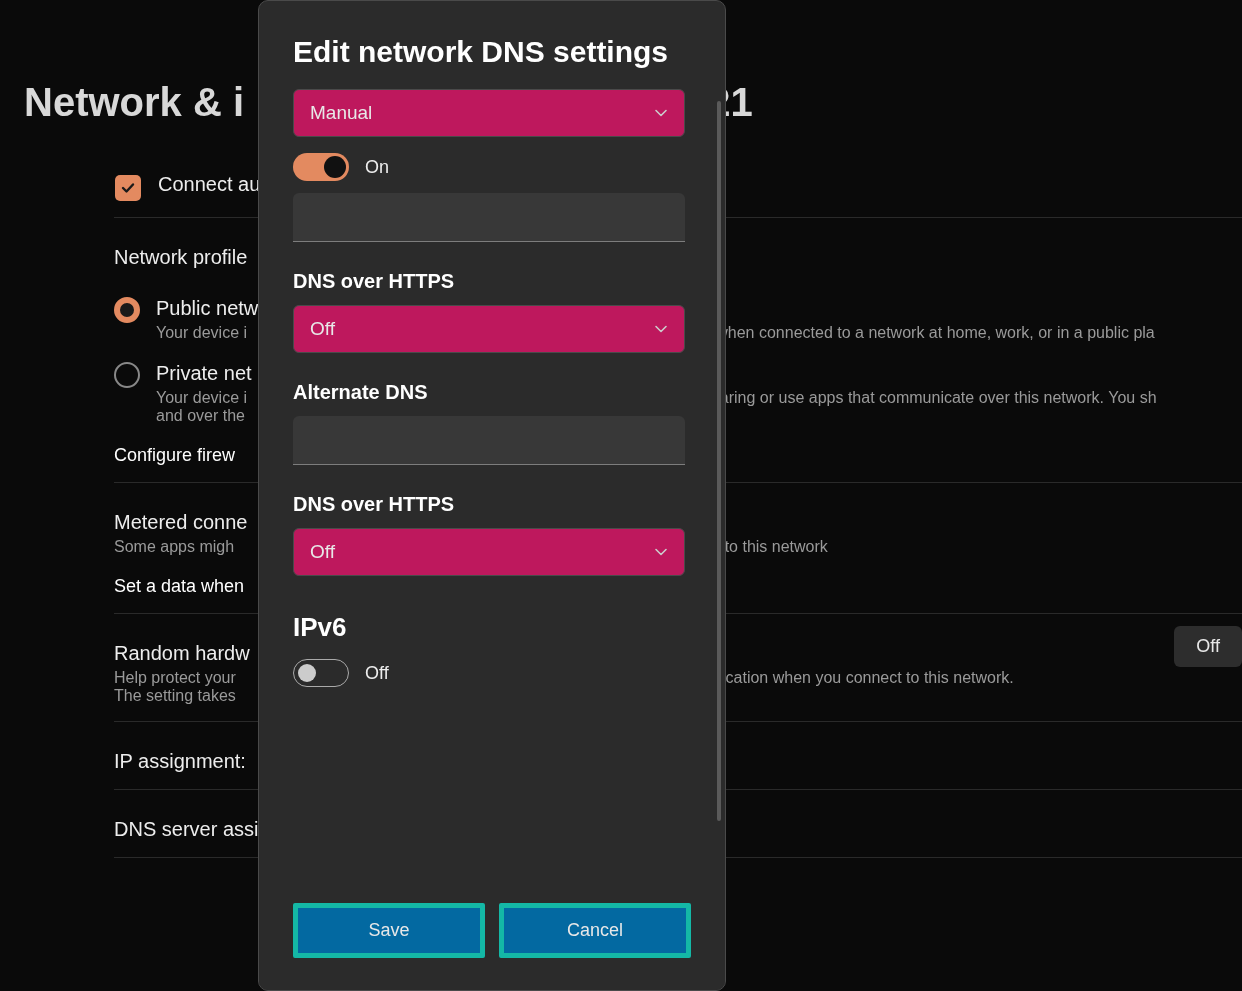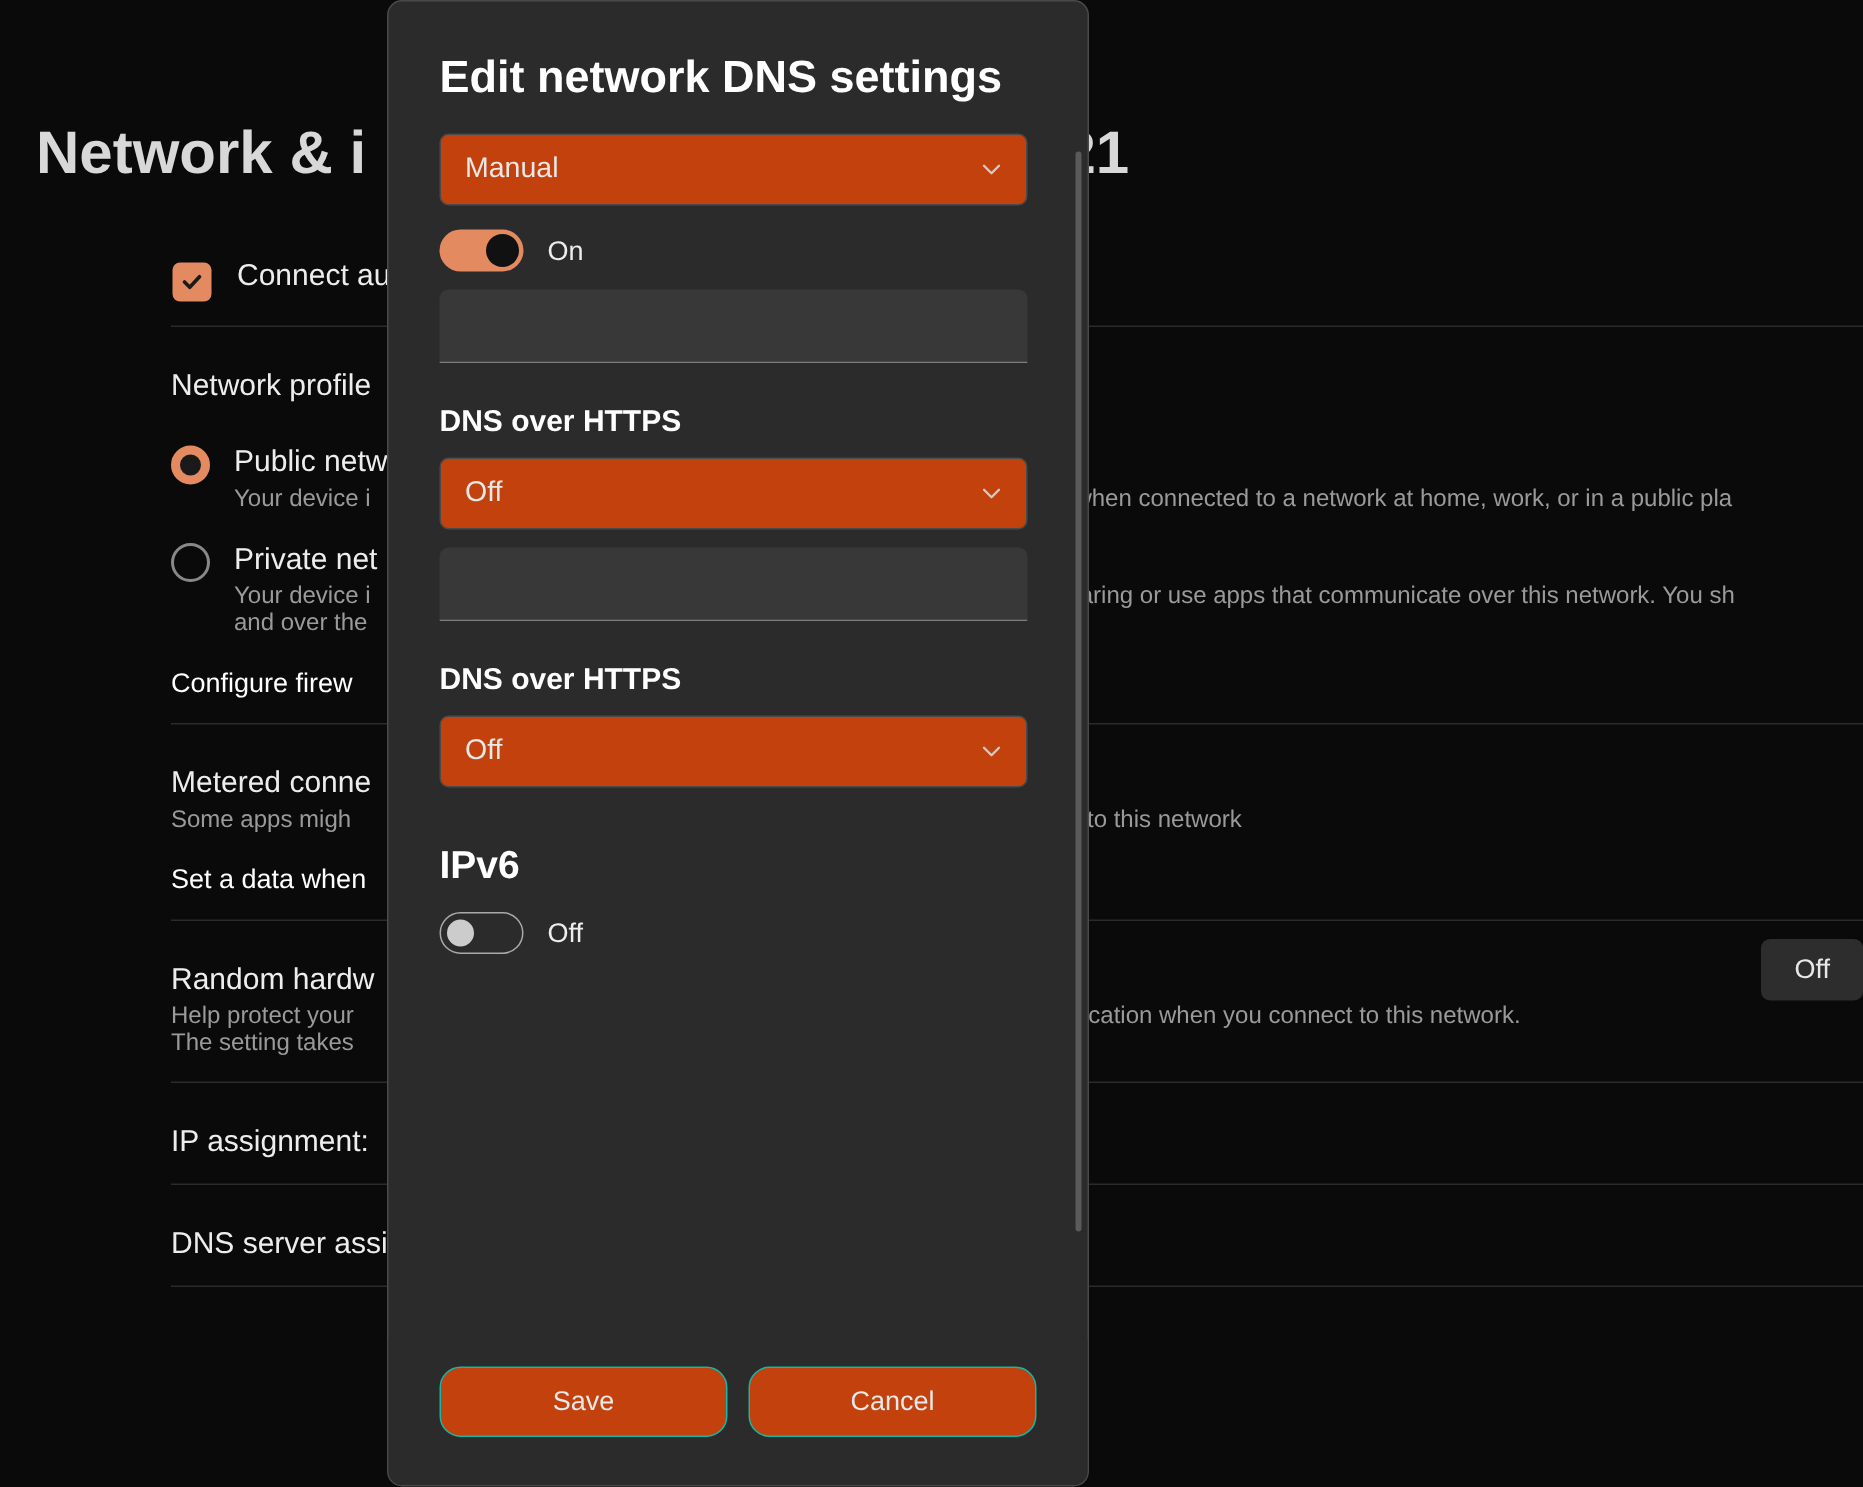--- a/index.html
+++ b/index.html
@@ -108,21 +108,21 @@
     overflow: hidden;
   }
   .dialog-title {
     font-size: 30px;
     font-weight: 600;
     color: #fff;
     margin-bottom: 20px;
   }
   .dropdown {
     width: 100%;
-    background: #c2410c;
+    background: #be185d;
     border: 1px solid #4a4a4a;
     border-radius: 6px;
     padding: 12px 16px;
     font-size: 19px;
     color: #e8e8e8;
     display: flex;
     justify-content: space-between;
     align-items: center;
     cursor: pointer;
   }
@@ -199,23 +199,23 @@
   }
 
   .dialog-footer {
     padding: 18px 34px 32px 34px;
     display: flex;
     gap: 14px;
     background: #2b2b2b;
   }
   .dialog-button {
     flex: 1;
-    background: #c2410c;
-    border: 1px solid #14b8a6;
-    border-radius: 14px;
+    background: #0369a1;
+    border: 5px solid #14b8a6;
+    border-radius: 2px;
     padding: 12px 0;
     font-size: 18px;
     color: #e8e8e8;
     cursor: pointer;
     text-align: center;
   }
 
   .scrollbar-vis {
     position: absolute;
     right: 4px;
@@ -350,20 +350,21 @@
     <div class="spacer-small"></div>
     <div class="dropdown">
       <span>Off</span>
       <span class="chevron">
         <svg width="14" height="14" viewBox="0 0 14 14">
             <path d="M2 4.5 L7 9.5 L12 4.5" stroke="#ccc" stroke-width="1.6" fill="none" stroke-linecap="round" stroke-linejoin="round"></path>
           </svg>
       </span>
     </div>
 
+    <div class="field-label">Alternate DNS</div>
     <input class="textfield" type="text" value="" style="">
 
     <div class="field-label">DNS over HTTPS</div>
     <div class="spacer-small"></div>
     <div class="dropdown">
       <span>Off</span>
       <span class="chevron">
         <svg width="14" height="14" viewBox="0 0 14 14">
             <path d="M2 4.5 L7 9.5 L12 4.5" stroke="#ccc" stroke-width="1.6" fill="none" stroke-linecap="round" stroke-linejoin="round"></path>
           </svg>

